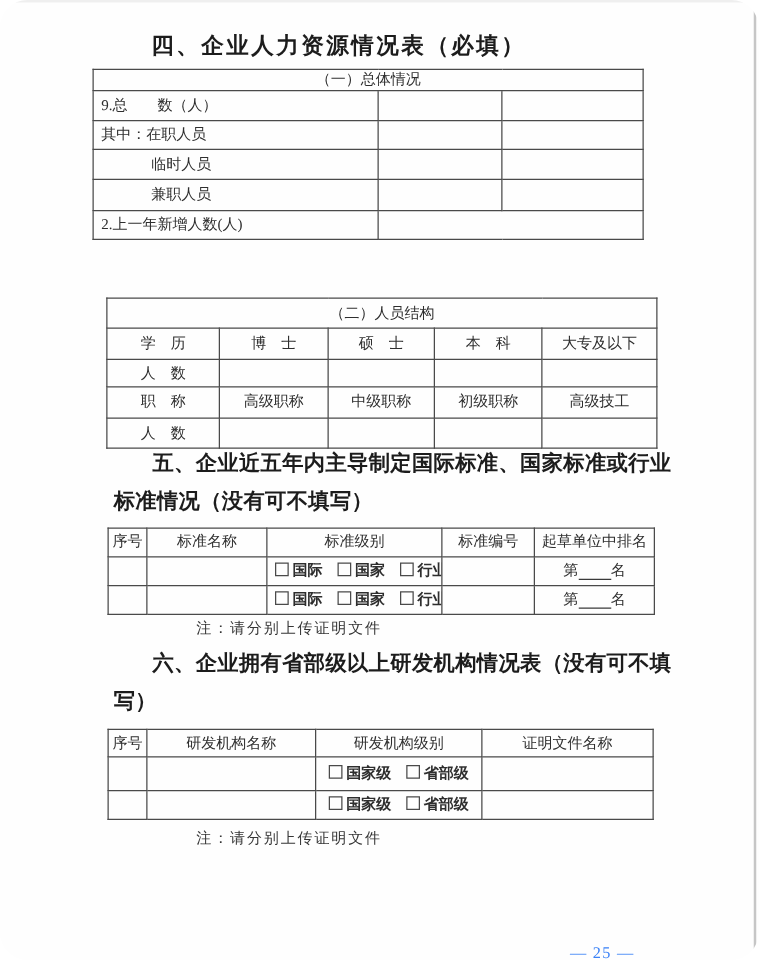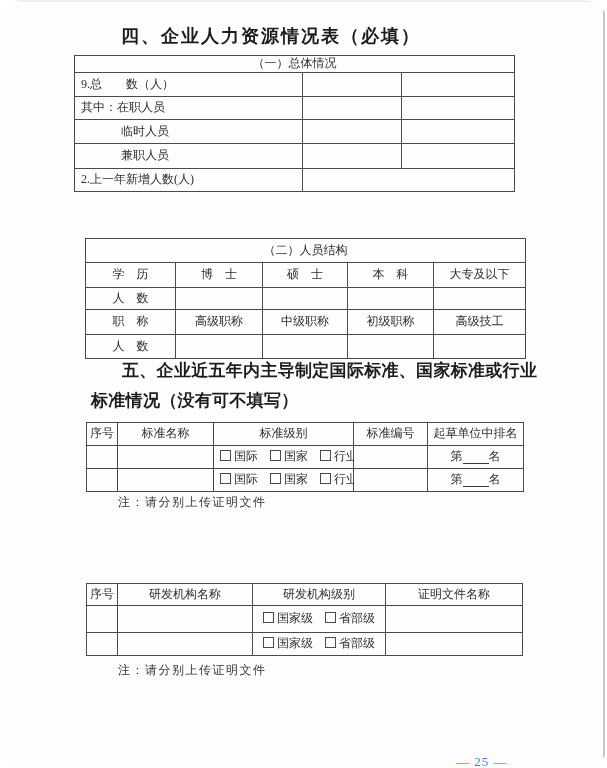--- a/index.html
+++ b/index.html
@@ -31,26 +31,26 @@
   }
   .center{text-align:center;}
   .lbl{text-align:left;padding-left:6px;}
   .indent{padding-left:46px;}
 
   #tableA1{left:74px;top:55px;width:440px;padding-left:13px;}
   #tableA2{left:85px;top:238px;width:440px;}
   #table5{left:86px;top:422px;width:437px;}
   #table6{left:86px;top:583px;width:436px;}
 
-  .note{position:absolute;font-size:12px;color:#353535;letter-spacing:1.5px;}
+  .note{position:absolute;font-size:12px;color:#353535;letter-spacing:1.5px;margin-left:39px;}
   #note5{left:118px;top:494px;}
   #note6{left:118px;top:662px;}
   .pagenum{position:absolute;left:456px;top:706px;font-size:13px;color:#3b82f6;letter-spacing:1px;margin-top:48px;}
 
-  .cb{white-space:nowrap;margin:0 6px;}
+  .cb{white-space:nowrap;margin:0 6px;font-weight:bold;}
   .box{
     display:inline-block;width:9px;height:9px;border:1px solid #4a4a4a;
     margin-right:3px;vertical-align:-1px;background:#fefefe;
   }
   .blank{
     display:inline-block;width:26px;height:12px;border-bottom:1px solid #3a3a3a;vertical-align:bottom;
   }
 </style>
 </head>
 <body>
@@ -182,20 +182,24 @@
       <td></td>
       <td class="center">
         <span>第</span><span class="blank"></span><span>名</span>
       </td>
     </tr>
   </tbody>
     </table>
 
   <div class="note" id="note5">注：请分别上传证明文件</div>
 
+  <div class="sec-title-block" id="t6-title">
+    <span class="tline">六、企业拥有省部级以上研发机构情况表（没有可不填</span>
+    <span class="tline tline2">写）</span>
+  </div>
 
   <table id="table6">
     <colgroup>
         <col style="width:31px">
         <col style="width:135px">
         <col style="width:133px">
         <col style="width:137px">
       </colgroup>
     <tbody>
         <tr style="height:22px">

